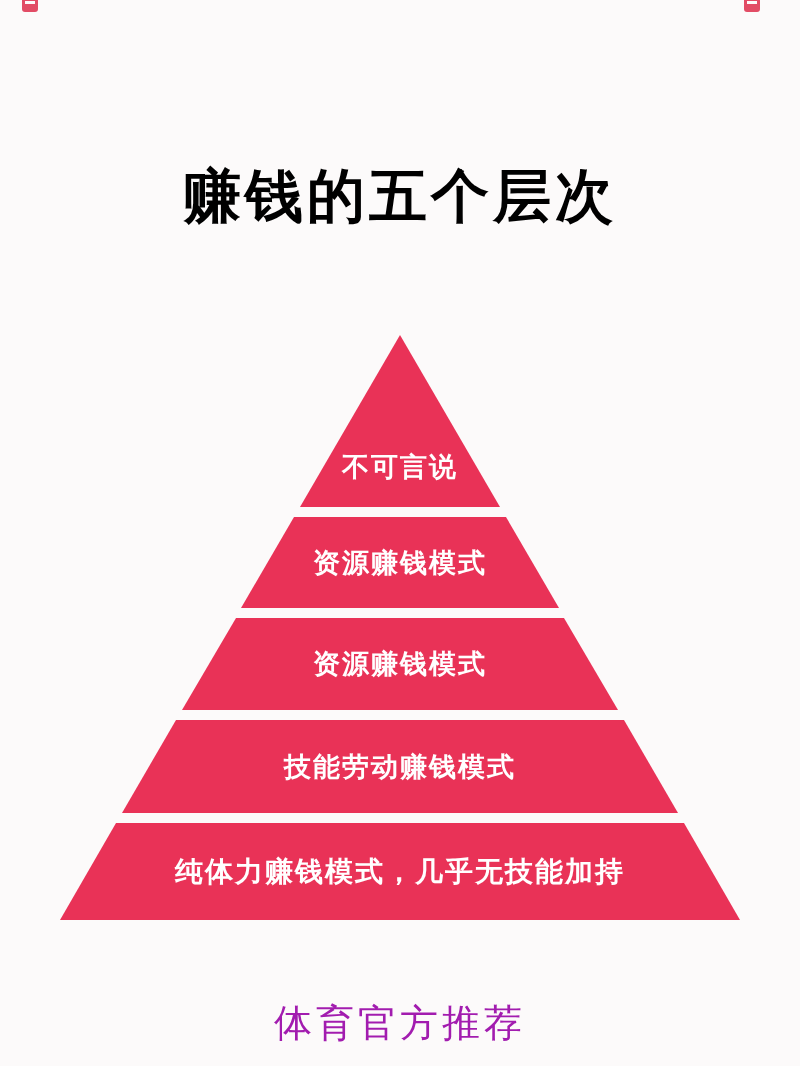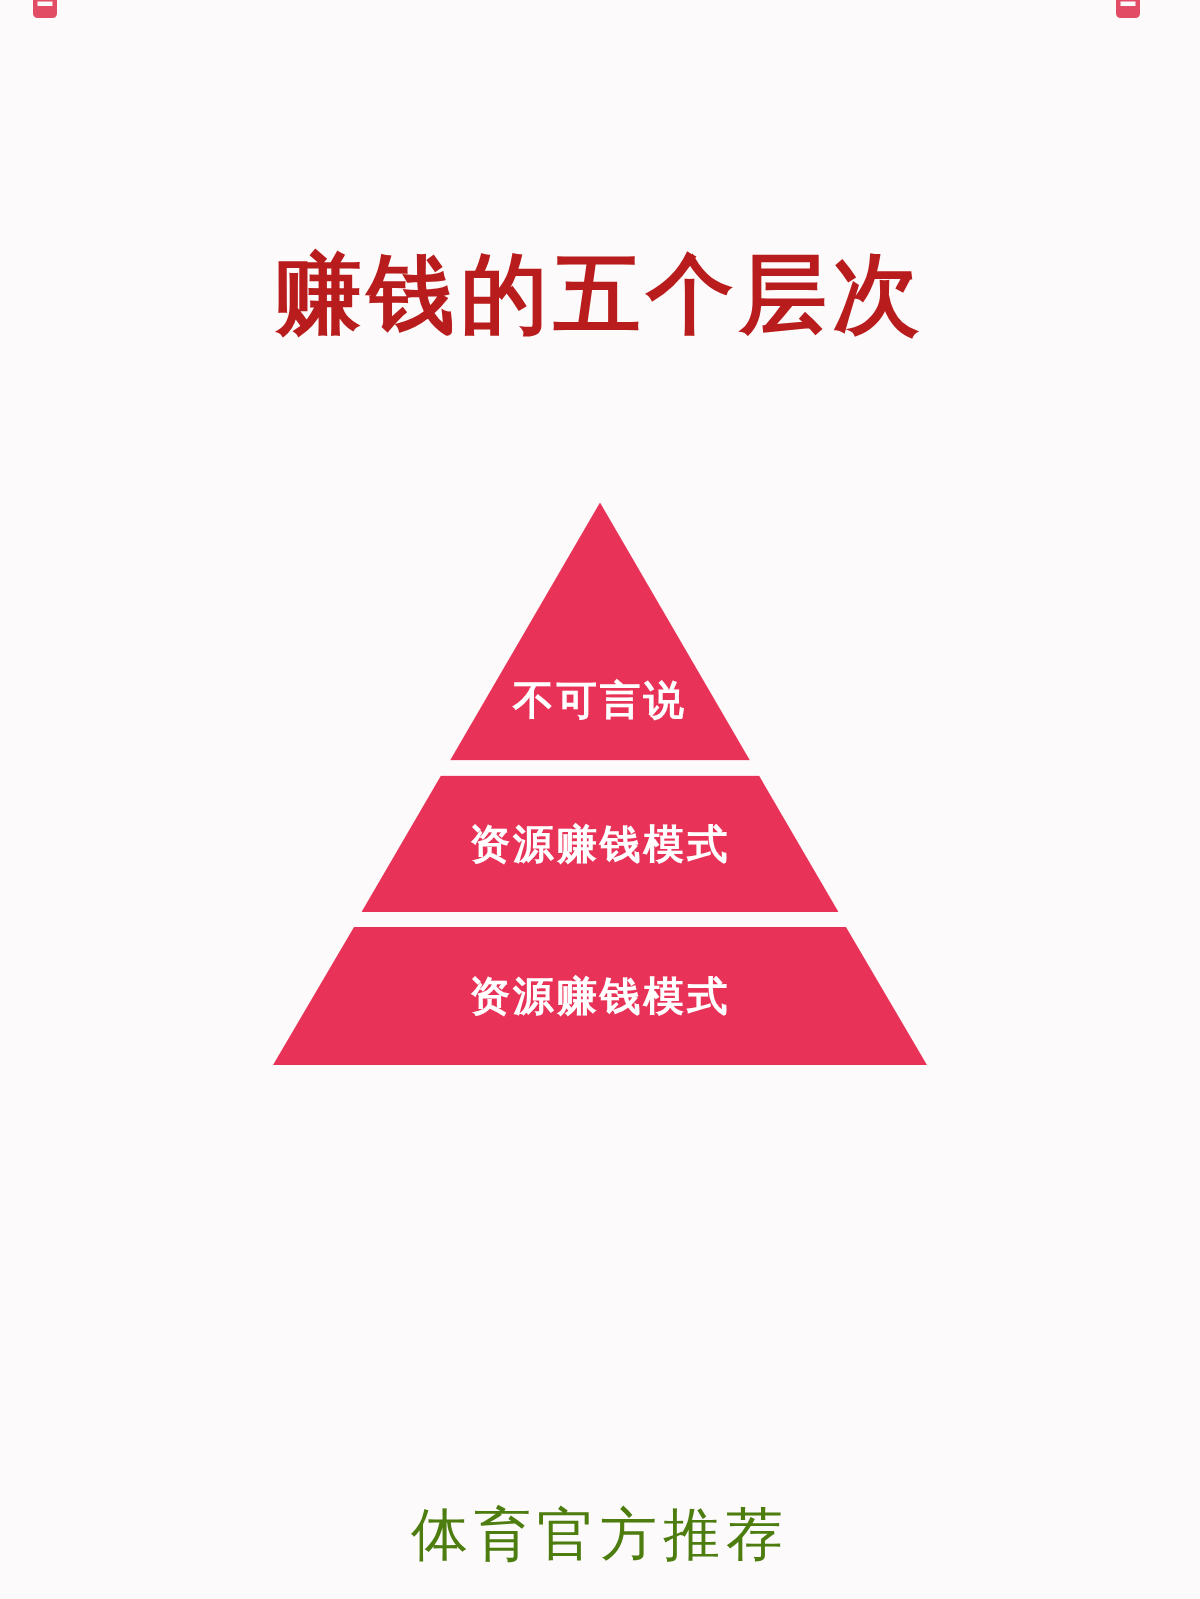--- a/index.html
+++ b/index.html
@@ -42,21 +42,21 @@
 
   .main-title {
     position: absolute;
     top: 158px;
     left: 0;
     width: 800px;
     text-align: center;
     font-size: 58px;
     font-weight: 900;
     letter-spacing: 4px;
-    color: #b91c1c;
+    color: #000000;
   }
   .subtitle {
     position: absolute;
     top: 252px;
     left: 0;
     width: 800px;
     text-align: center;
     font-size: 26px;
     font-weight: 500;
     color: #111111;
@@ -118,21 +118,21 @@
 
   .watermark {
     position: absolute;
     top: 998px;
     left: 0;
     width: 800px;
     text-align: center;
     font-family: "Liberation Serif", serif;
     font-size: 38px;
     letter-spacing: 4px;
-    color: #4d7c0f;
+    color: #a21caf;
   }
 </style>
 </head>
 <body>
 
 <div class="canvas">
 
   <div class="corner-mark left"></div>
   <div class="corner-mark right"></div>
 
@@ -142,17 +142,23 @@
   <div class="pyramid">
     <div class="tier tier-1">
       <span>不可言说</span>
     </div>
     <div class="tier tier-2">
       <span>资源赚钱模式</span>
     </div>
     <div class="tier tier-3">
       <span>资源赚钱模式</span>
     </div>
+    <div class="tier tier-4">
+      <span>技能劳动赚钱模式</span>
+    </div>
+    <div class="tier tier-5">
+      <span>纯体力赚钱模式，几乎无技能加持</span>
+    </div>
   </div>
 
   <div class="watermark">体育官方推荐</div>
 
 </div>
 
 </body></html>

